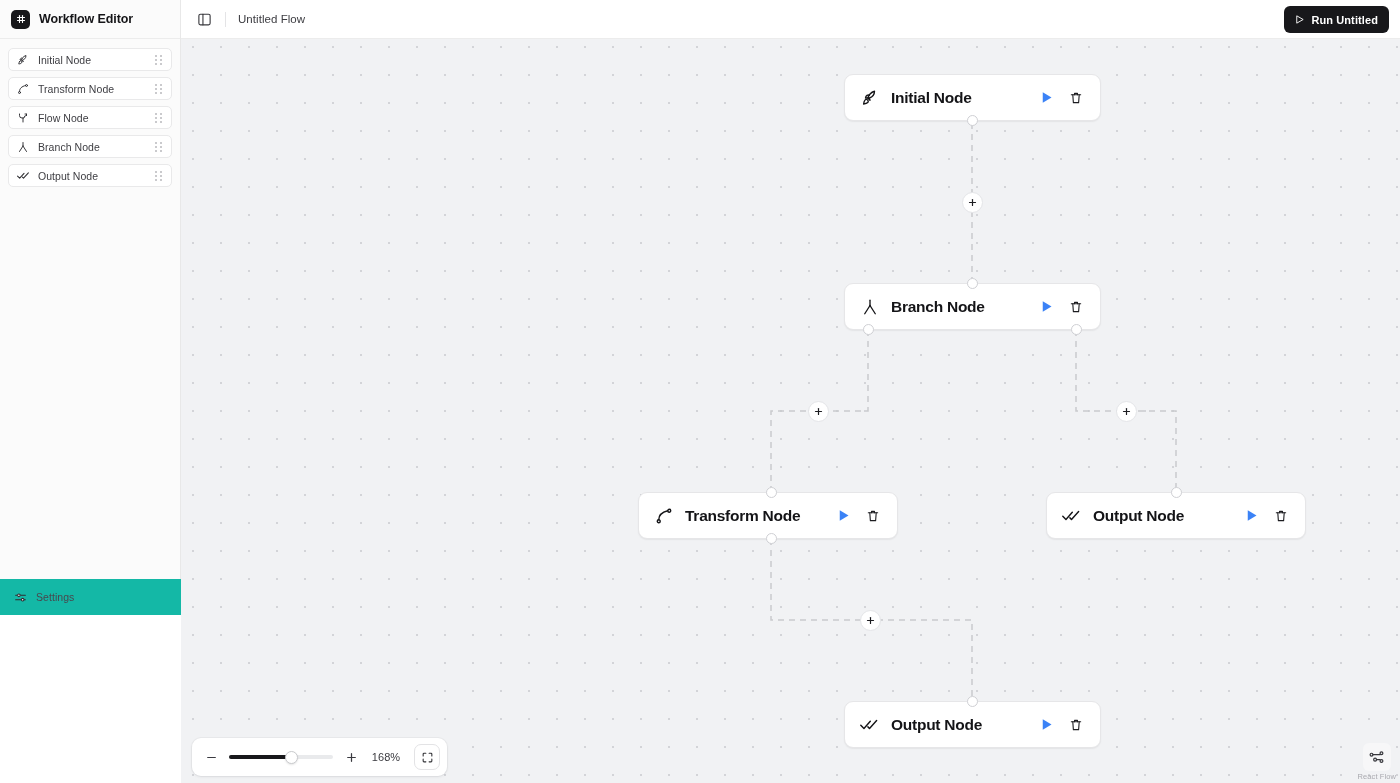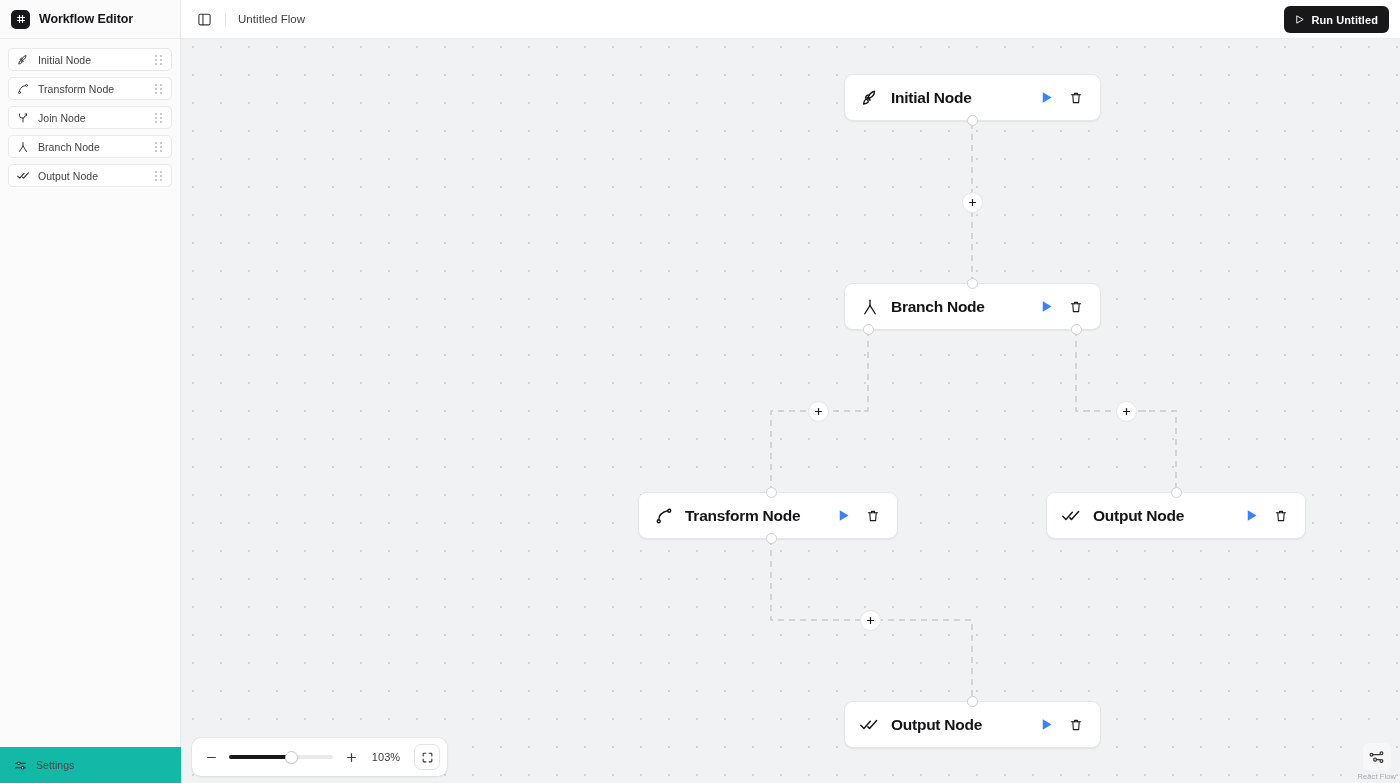--- a/index.html
+++ b/index.html
@@ -18,21 +18,21 @@
     position: relative;
     width: 1400px;
     height: 783px;
     display: flex;
   }
 
   
   .sidebar {
     position: relative;
     width: 181px;
-    height: 783px;
+    height: 615px;
     background: #fbfbfb;
     border-right: 1px solid #e8e8e8;
     flex: 0 0 181px;
   }
 
   .sidebar-header {
     height: 39px;
     display: flex;
     align-items: center;
     gap: 9px;
@@ -478,21 +478,21 @@
       </div>
 
       <div class="palette-item">
         <span class="pi-icon">
           <svg width="12" height="12" viewBox="0 0 24 24" fill="none" stroke="currentColor" stroke-width="1.9" stroke-linecap="round" stroke-linejoin="round">
             <path d="M5 4v3a5 5 0 0 0 5 5h4a5 5 0 0 1 5-5V4"></path>
             <path d="M12 12v8"></path>
             <path d="M16 4h3v3"></path>
           </svg>
         </span>
-        <span class="pi-label">Join Node</span>
+        <span class="pi-label">Flow Node</span>
         <span class="drag-dots">
             <i></i>
             <i></i>
             <i></i>
             <i></i>
             <i></i>
             <i></i>
           </span>
       </div>
 
@@ -755,21 +755,21 @@
           <span class="slider-thumb" style="left: 60%;"></span>
         </span>
 
         <span class="zb-btn">
           <svg width="13" height="13" viewBox="0 0 24 24" fill="none" stroke="currentColor" stroke-width="2.3" stroke-linecap="round">
             <line x1="12" y1="5" x2="12" y2="19"></line>
               <line x1="5" y1="12" x2="19" y2="12"></line>
           </svg>
         </span>
 
-        <span class="zoom-pct">103%</span>
+        <span class="zoom-pct">168%</span>
 
         <span class="fit-btn">
           <svg width="13" height="13" viewBox="0 0 24 24" fill="none" stroke="currentColor" stroke-width="2" stroke-linecap="round" stroke-linejoin="round">
             <path d="M4 9V5.5A1.5 1.5 0 0 1 5.5 4H9"></path>
             <path d="M15 4h3.5A1.5 1.5 0 0 1 20 5.5V9"></path>
             <path d="M20 15v3.5a1.5 1.5 0 0 1-1.5 1.5H15"></path>
             <path d="M9 20H5.5A1.5 1.5 0 0 1 4 18.5V15"></path>
           </svg>
         </span>
       </div>

